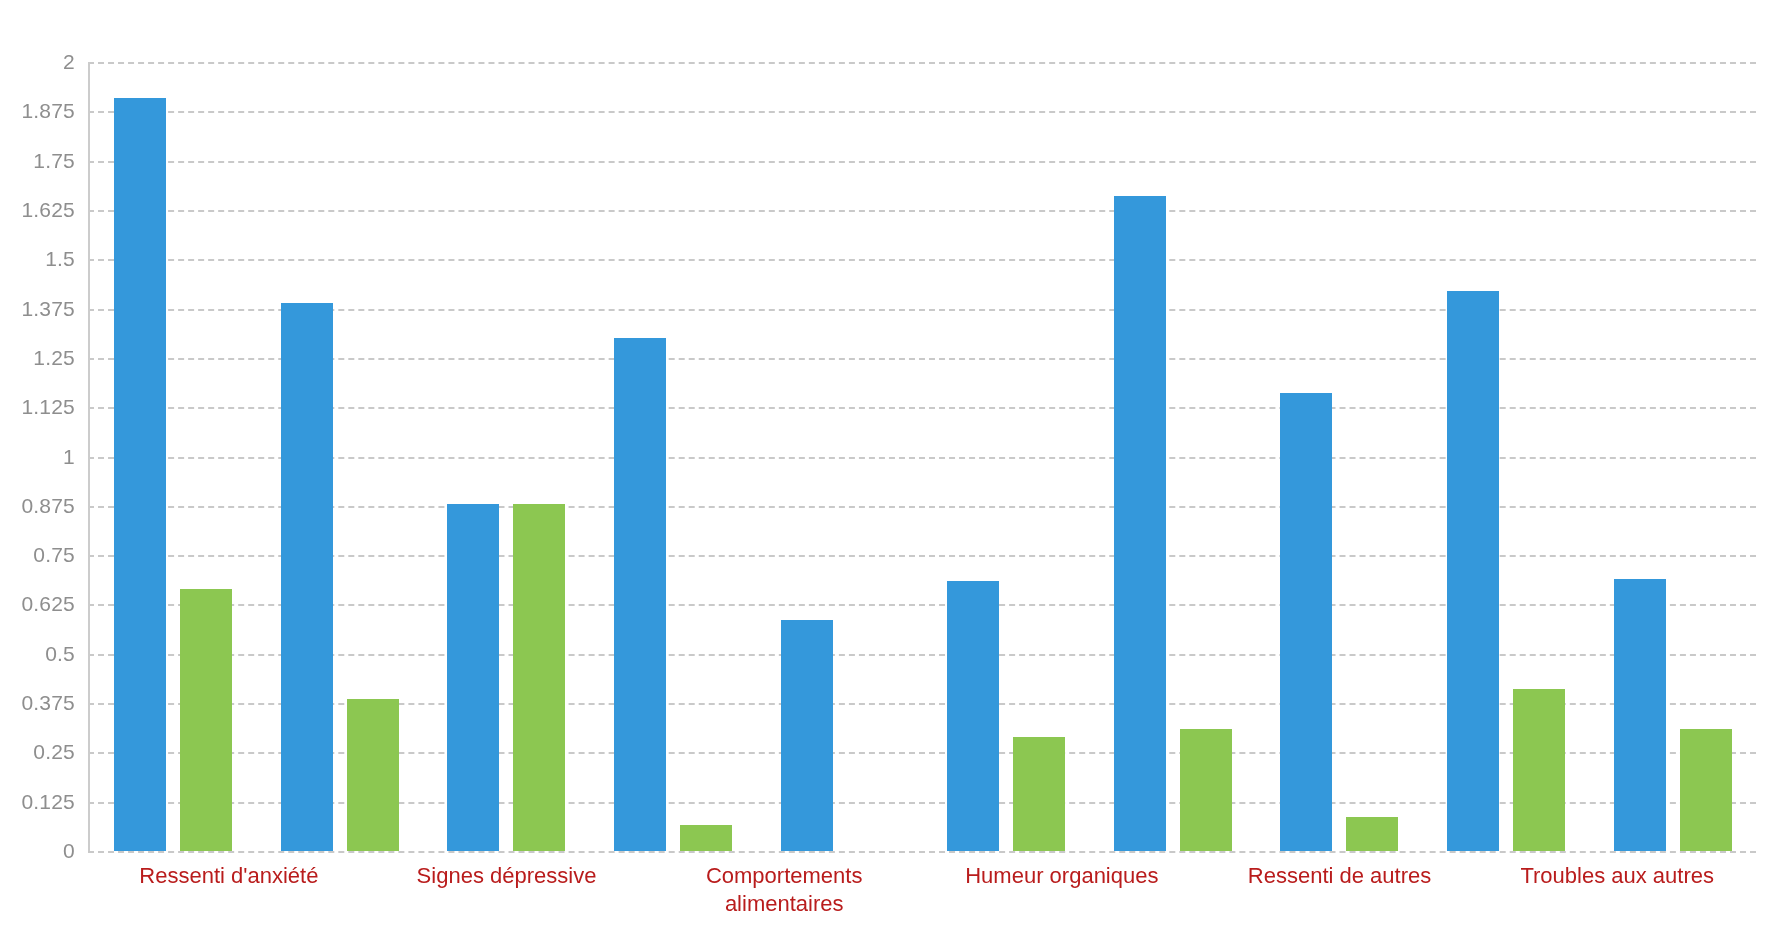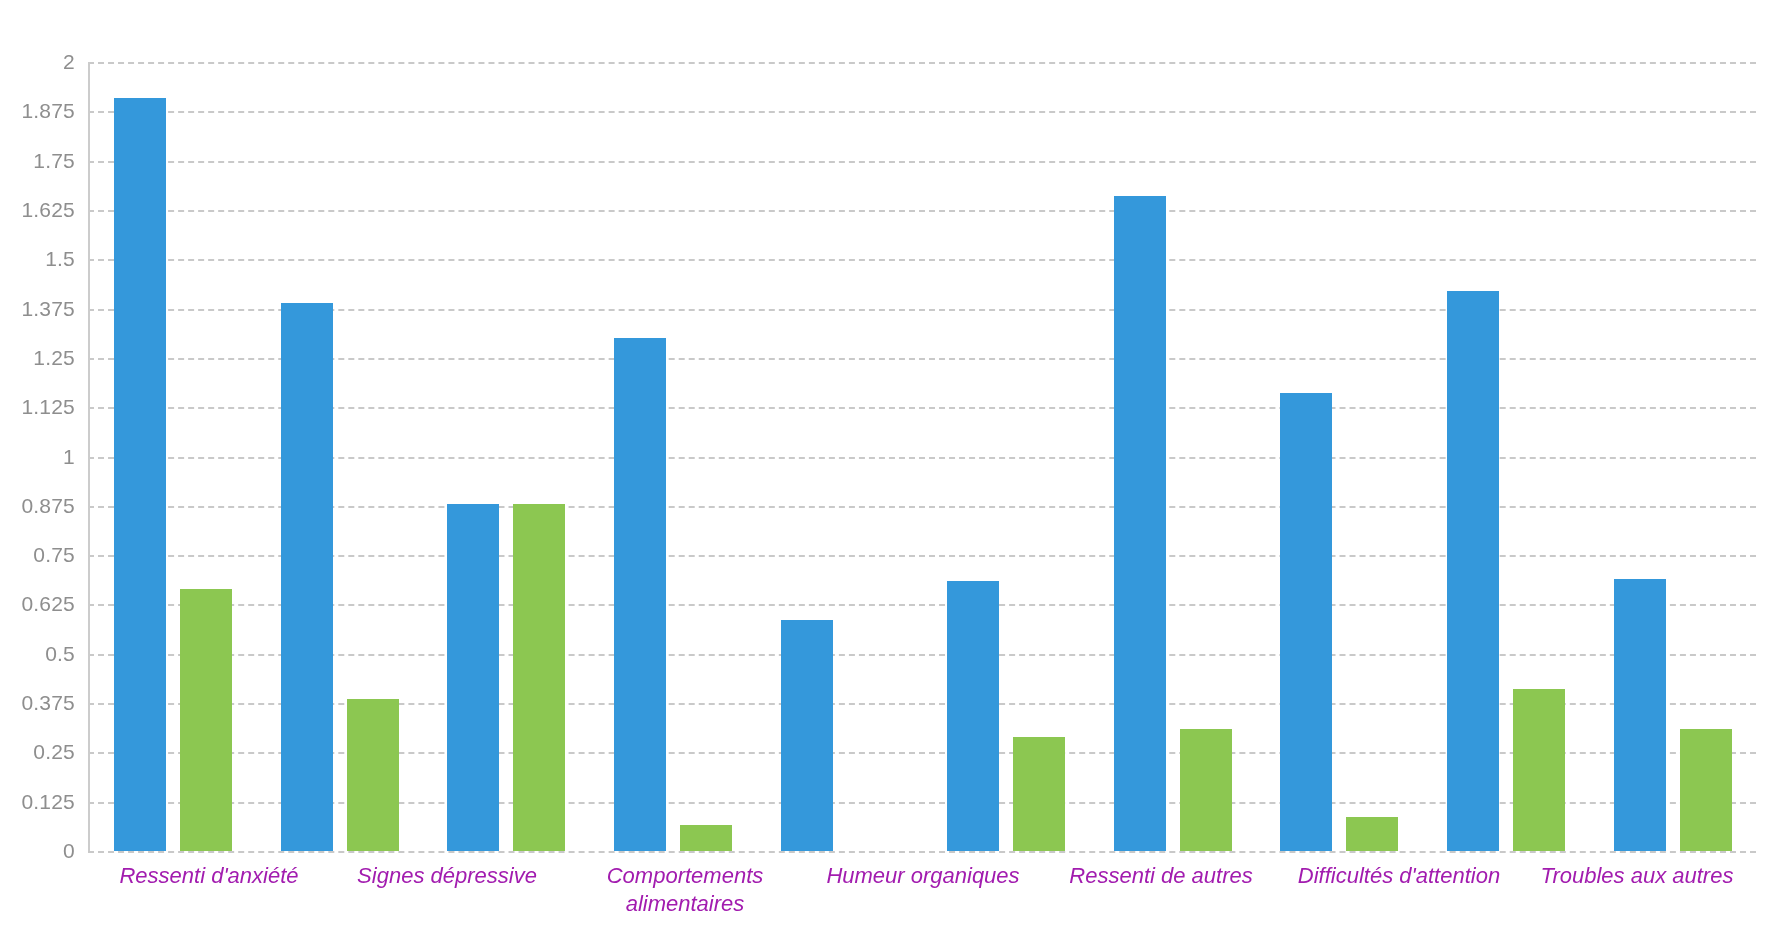--- a/index.html
+++ b/index.html
@@ -98,24 +98,23 @@
     top: 862px;
     width: 1666px;
     display: flex;
     flex-direction: row;
   }
   .x-cat {
     flex: 1 1 0;
     text-align: center;
     font-size: 22px;
     line-height: 28px;
-    color: #a21caf;
+    color: #b91c1c;
     padding: 0 4px;
     white-space: normal;
-    font-style: italic;
   }
 </style>
 </head>
 <body>
 
 <div id="chart-root">
 
   <div id="plot-area">
       <div class="gridline" style="top: 0px;"></div>
       <div class="gridline" style="top: 49.3125px;"></div>
@@ -200,17 +199,16 @@
         <div class="bar series-1" title="Relation aux autres — series-2: 0.31" style="height: 122.295px; background: rgb(140, 199, 81);"></div>
       </div>
     </div>
 
   <div id="xlabels-layer">
       <div class="x-cat">Ressenti d'anxiété</div>
       <div class="x-cat">Signes dépressive</div>
       <div class="x-cat">Comportements alimentaires</div>
       <div class="x-cat">Humeur organiques</div>
       <div class="x-cat">Ressenti de autres</div>
-      <div class="x-cat">Difficultés d'attention</div>
       <div class="x-cat">Troubles aux autres</div>
     </div>
 
 </div>
 
 </body></html>

